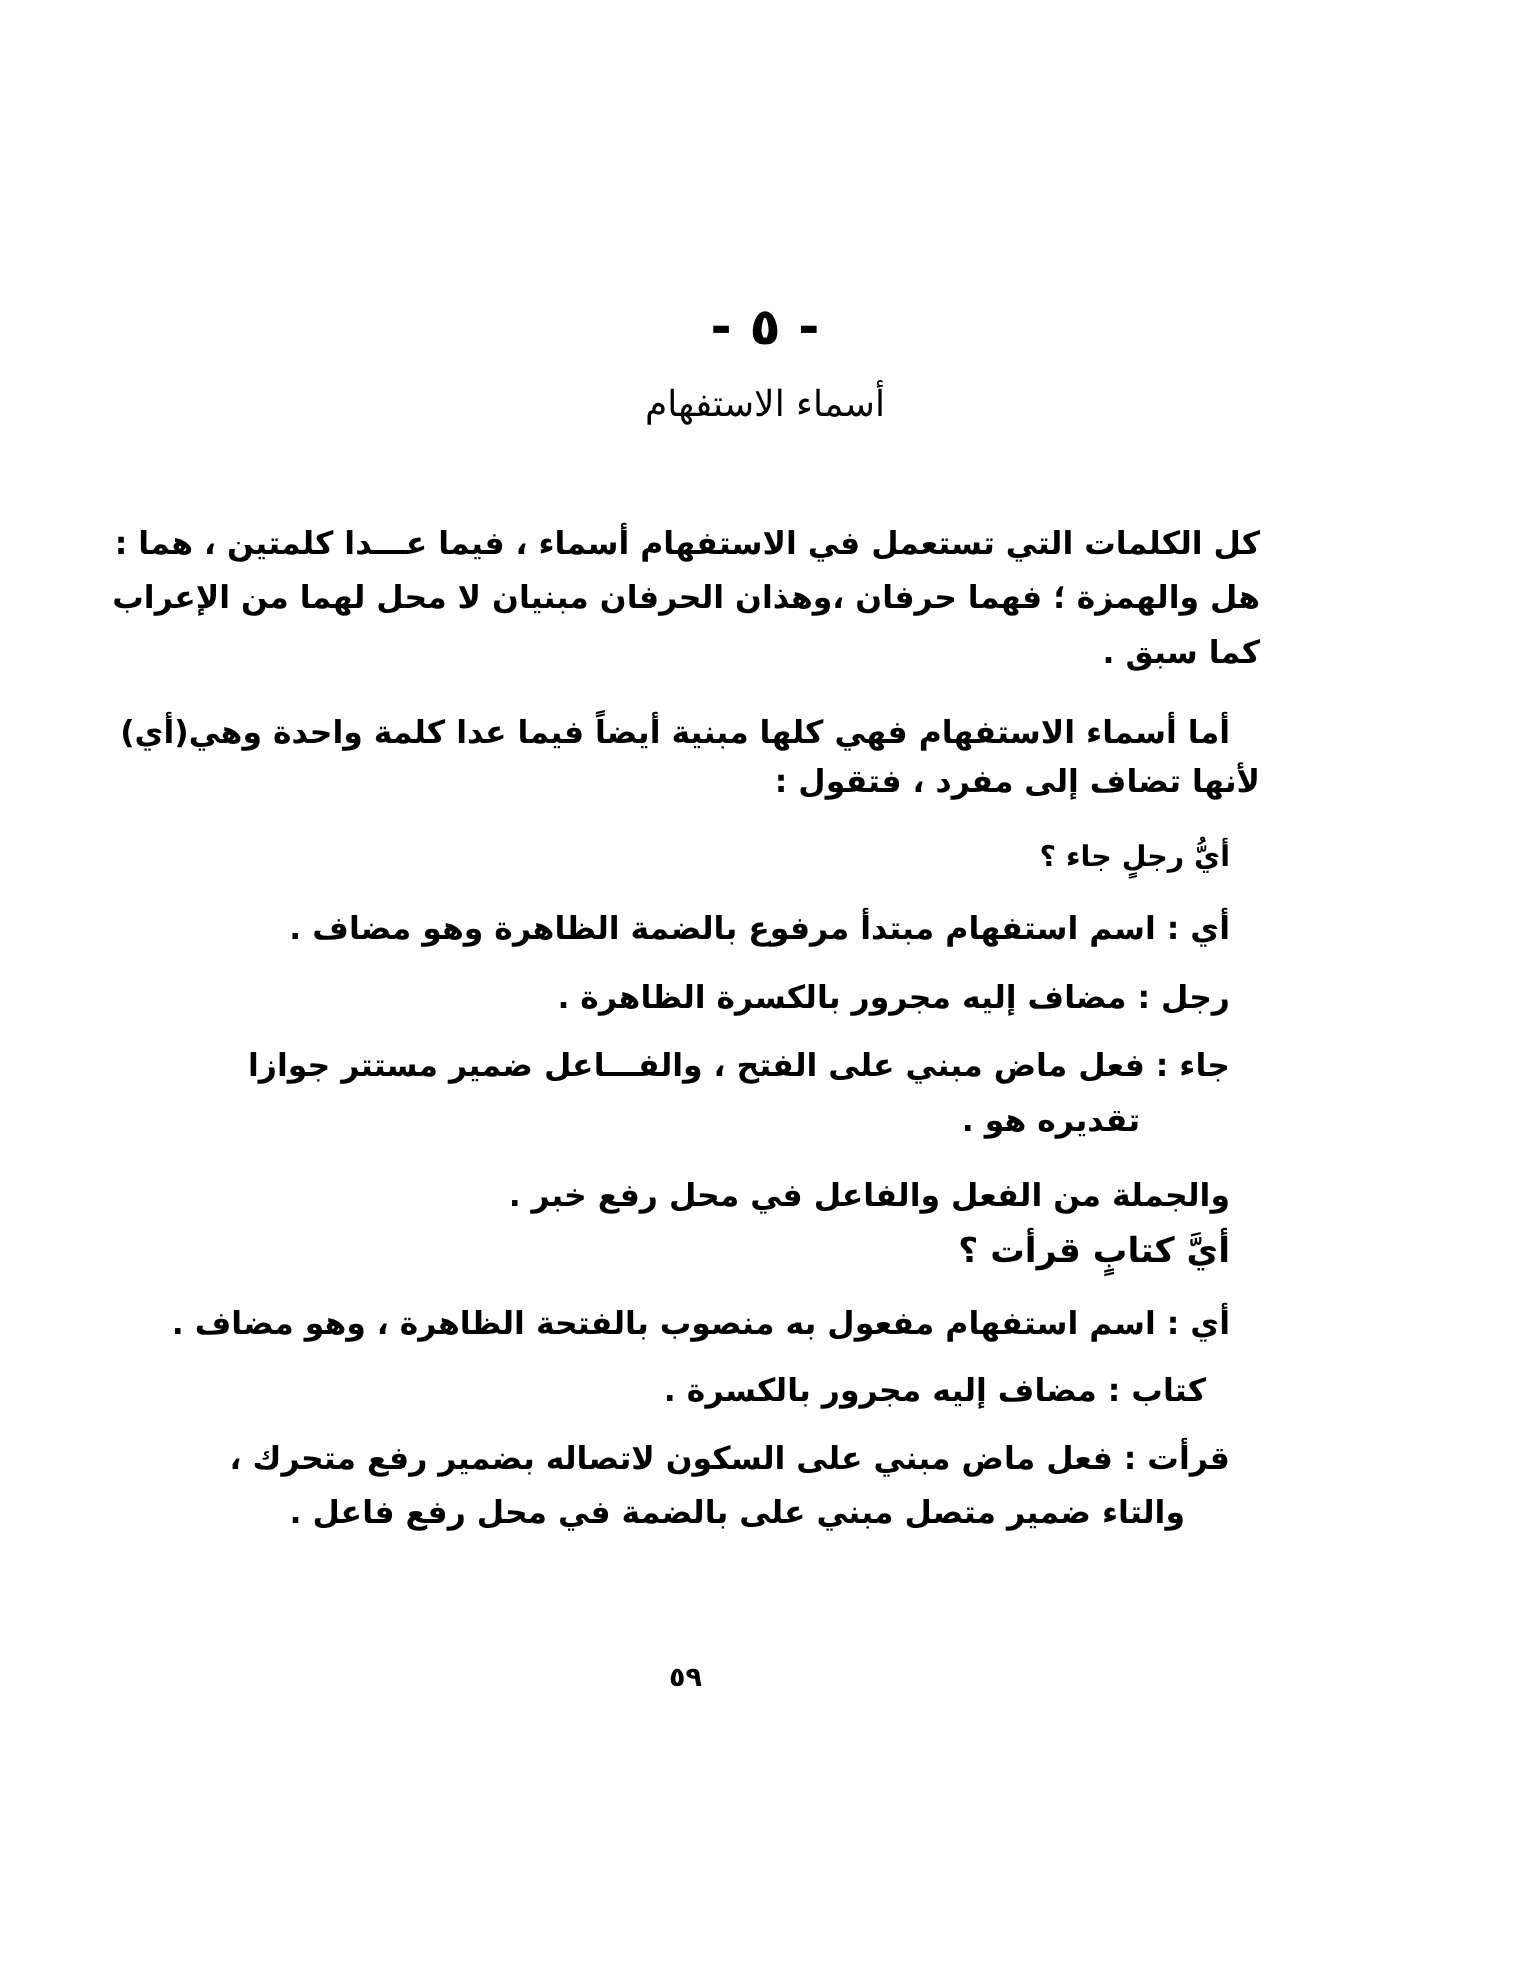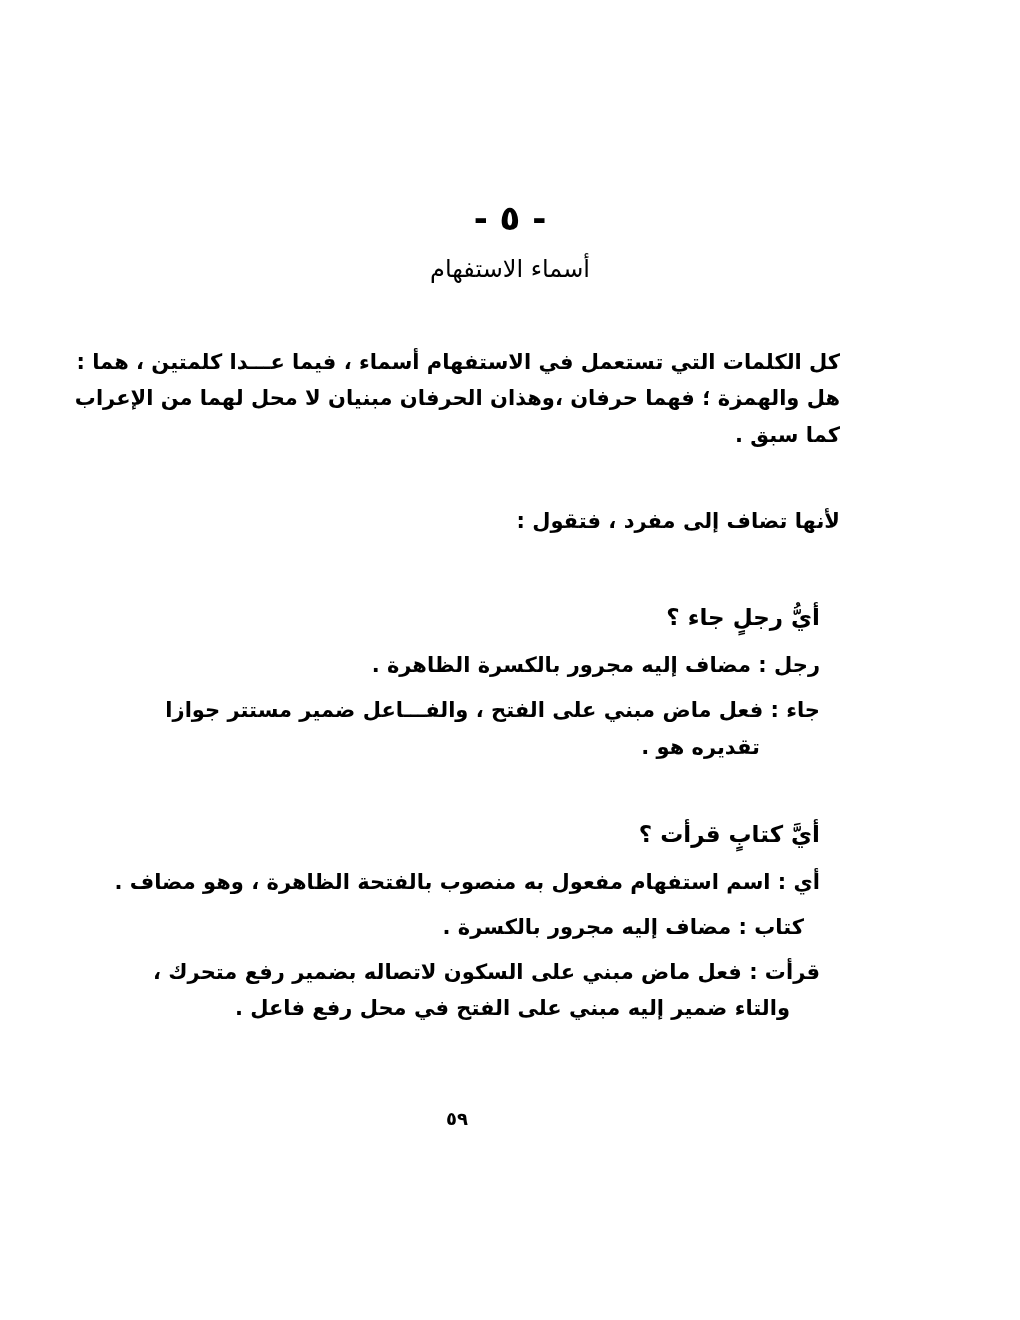--- a/index.html
+++ b/index.html
@@ -21,28 +21,31 @@
 
 <div class="page">
 
   <div class="chapter">- ٥ -</div>
   <div class="title">أسماء الاستفهام</div>
 
   <div class="line justify" style="right:180px; width:600px; top:352px;">كل الكلمات التي تستعمل في الاستفهام أسماء ، فيما عـــدا كلمتين ، هما :</div>
   <div class="line justify" style="right:180px; width:625px; top:388px;">هل والهمزة ؛ فهما حرفان ،وهذان الحرفان مبنيان لا محل لهما من الإعراب</div>
   <div class="line" style="right:180px; top:425px;">كما سبق .</div>
 
+  <div class="line justify" style="right:200px; width:615px; top:478px;">أما أسماء الاستفهام فهي كلها مبنية أيضاً فيما عدا كلمة واحدة وهي(أي)</div>
   <div class="line" style="right:180px; top:511px;">لأنها تضاف إلى مفرد ، فتقول :</div>
 
-  <div class="line" style="right:200px; top:562px; font-size:23px;margin-top:44px;">أيُّ رجلٍ جاء ؟</div>
+  <div class="line" style="right:200px; top:562px; font-size:19px;">أيُّ رجلٍ جاء ؟</div>
+  <div class="line" style="right:200px; top:609px;">أي : اسم استفهام مبتدأ مرفوع بالضمة الظاهرة وهو مضاف .</div>
   <div class="line" style="right:200px; top:655px;">رجل : مضاف إليه مجرور بالكسرة الظاهرة .</div>
   <div class="line justify" style="right:200px; width:605px; top:700px;">جاء : فعل ماض مبني على الفتح ، والفـــاعل ضمير مستتر جوازا</div>
   <div class="line" style="right:200px; padding-right:0; top:737px; right:260px;">تقديره هو .</div>
+  <div class="line" style="right:200px; top:787px;">والجملة من الفعل والفاعل في محل رفع خبر .</div>
 
   <div class="line" style="right:200px; top:823px; font-size:23px;">أيَّ كتابٍ قرأت ؟</div>
   <div class="line" style="right:200px; top:872px;">أي : اسم استفهام مفعول به منصوب بالفتحة الظاهرة ، وهو مضاف .</div>
   <div class="line" style="right:216px; top:917px;">كتاب : مضاف إليه مجرور بالكسرة .</div>
   <div class="line" style="right:200px; top:962px;">قرأت : فعل ماض مبني على السكون لاتصاله بضمير رفع متحرك ،</div>
-  <div class="line" style="right:230px; top:998px;">والتاء ضمير إليه مبني على الفتح في محل رفع فاعل .</div>
+  <div class="line" style="right:230px; top:998px;">والتاء ضمير متصل مبني على بالضمة في محل رفع فاعل .</div>
 
 
   <div class="pageno">٥٩</div>
 </div>
 
 </body></html>

